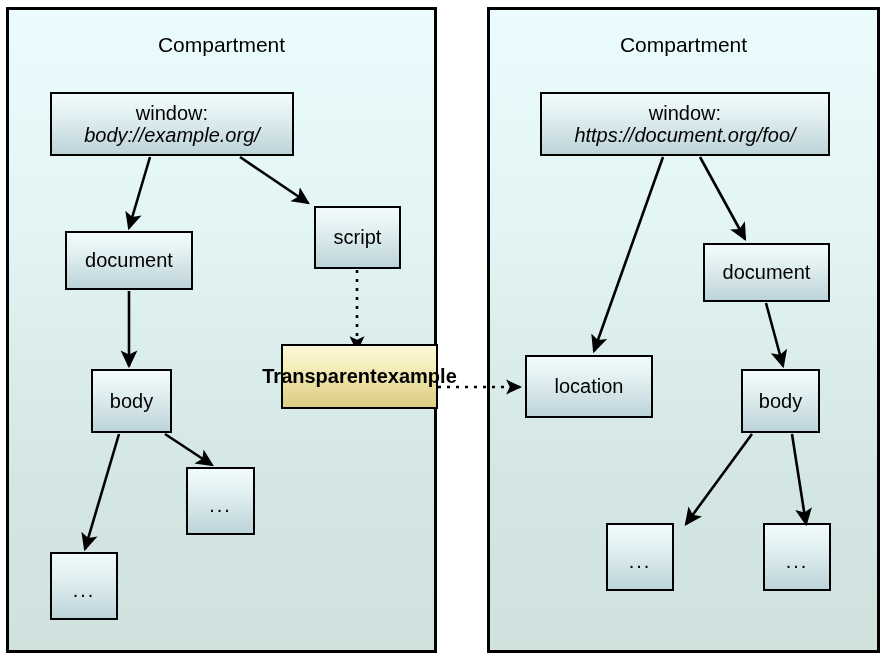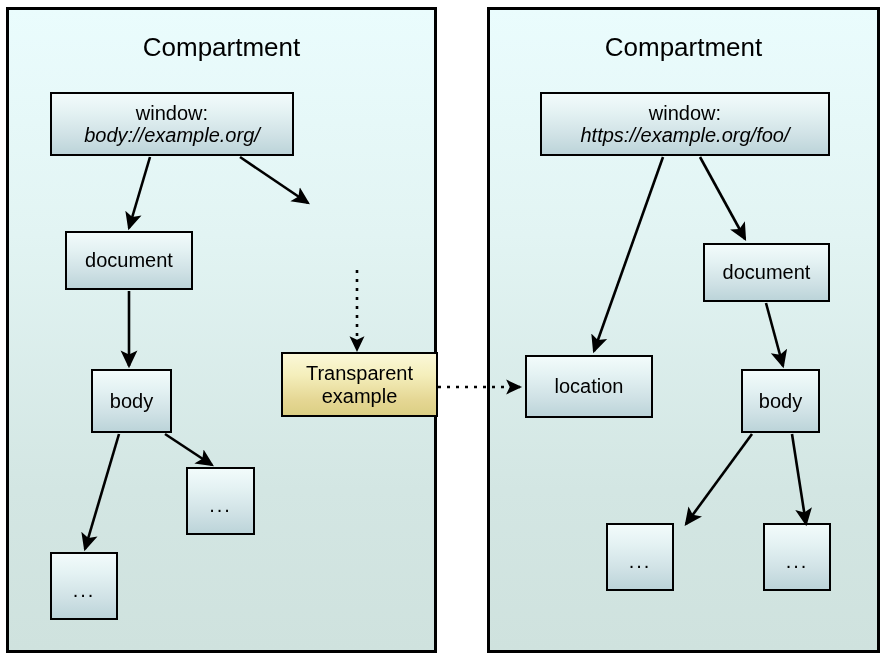--- a/index.html
+++ b/index.html
@@ -11,21 +11,21 @@
   #stage{position:absolute;left:0;top:0;width:886px;height:660px;}
 
   .compartment{
     position:absolute;
     border:3px solid #000;
     box-sizing:border-box;
     background:linear-gradient(to bottom,#eafcfd 0%,#e2f4f3 35%,#d3e6e3 75%,#cfe2de 100%);
   }
   .comp-title{
     position:absolute;left:0;right:0;top:24px;
-    text-align:center;font-size:26px;color:#000;line-height:1;
+    text-align:center;font-size:21px;color:#000;line-height:1;
   }
 
   .node{
     position:absolute;box-sizing:border-box;
     border:2.5px solid #000;
     background:linear-gradient(to bottom,#f2fbfb 0%,#e4f2f3 30%,#cfe1e5 70%,#bcd4d9 100%);
     display:flex;align-items:center;justify-content:center;
     text-align:center;font-size:20px;color:#000;line-height:1.12;
     z-index:4;
   }
@@ -94,41 +94,44 @@
 
   <div class="node" style="left:50px;top:92px;width:244px;height:64px;flex-direction:column;">
     <span class="two-line">window:</span>
     <span class="two-line url">body://example.org/</span>
   </div>
 
   <div class="node" style="left:65px;top:231px;width:128px;height:59px;">
     <span>document</span>
   </div>
 
+  <div class="node" style="left:314px;top:206px;width:87px;height:63px;">
+    <span>script</span>
+  </div>
 
   <div class="node" style="left:91px;top:369px;width:81px;height:64px;">
     <span>body</span>
   </div>
 
-  <div class="node wrapper" style="left:281px;top:352px;width:157px;height:65px;flex-direction:column;">
+  <div class="node wrapper" style="left:281px;top:344px;width:157px;height:65px;font-weight:bold;">
     <span class="two-line">Transparent</span>
     <span class="two-line">example</span>
   </div>
 
   <div class="node" style="left:186px;top:467px;width:69px;height:68px;">
     <span class="ellipsis">...</span>
   </div>
 
   <div class="node" style="left:50px;top:552px;width:68px;height:68px;">
     <span class="ellipsis">...</span>
   </div>
 
   <div class="node" style="left:540px;top:92px;width:290px;height:64px;flex-direction:column;">
     <span class="two-line">window:</span>
-    <span class="two-line url">https://example.org/foo/</span>
+    <span class="two-line url">https://document.org/foo/</span>
   </div>
 
   <div class="node" style="left:703px;top:243px;width:127px;height:59px;">
     <span>document</span>
   </div>
 
   <div class="node" style="left:525px;top:355px;width:128px;height:63px;">
     <span>location</span>
   </div>
 

